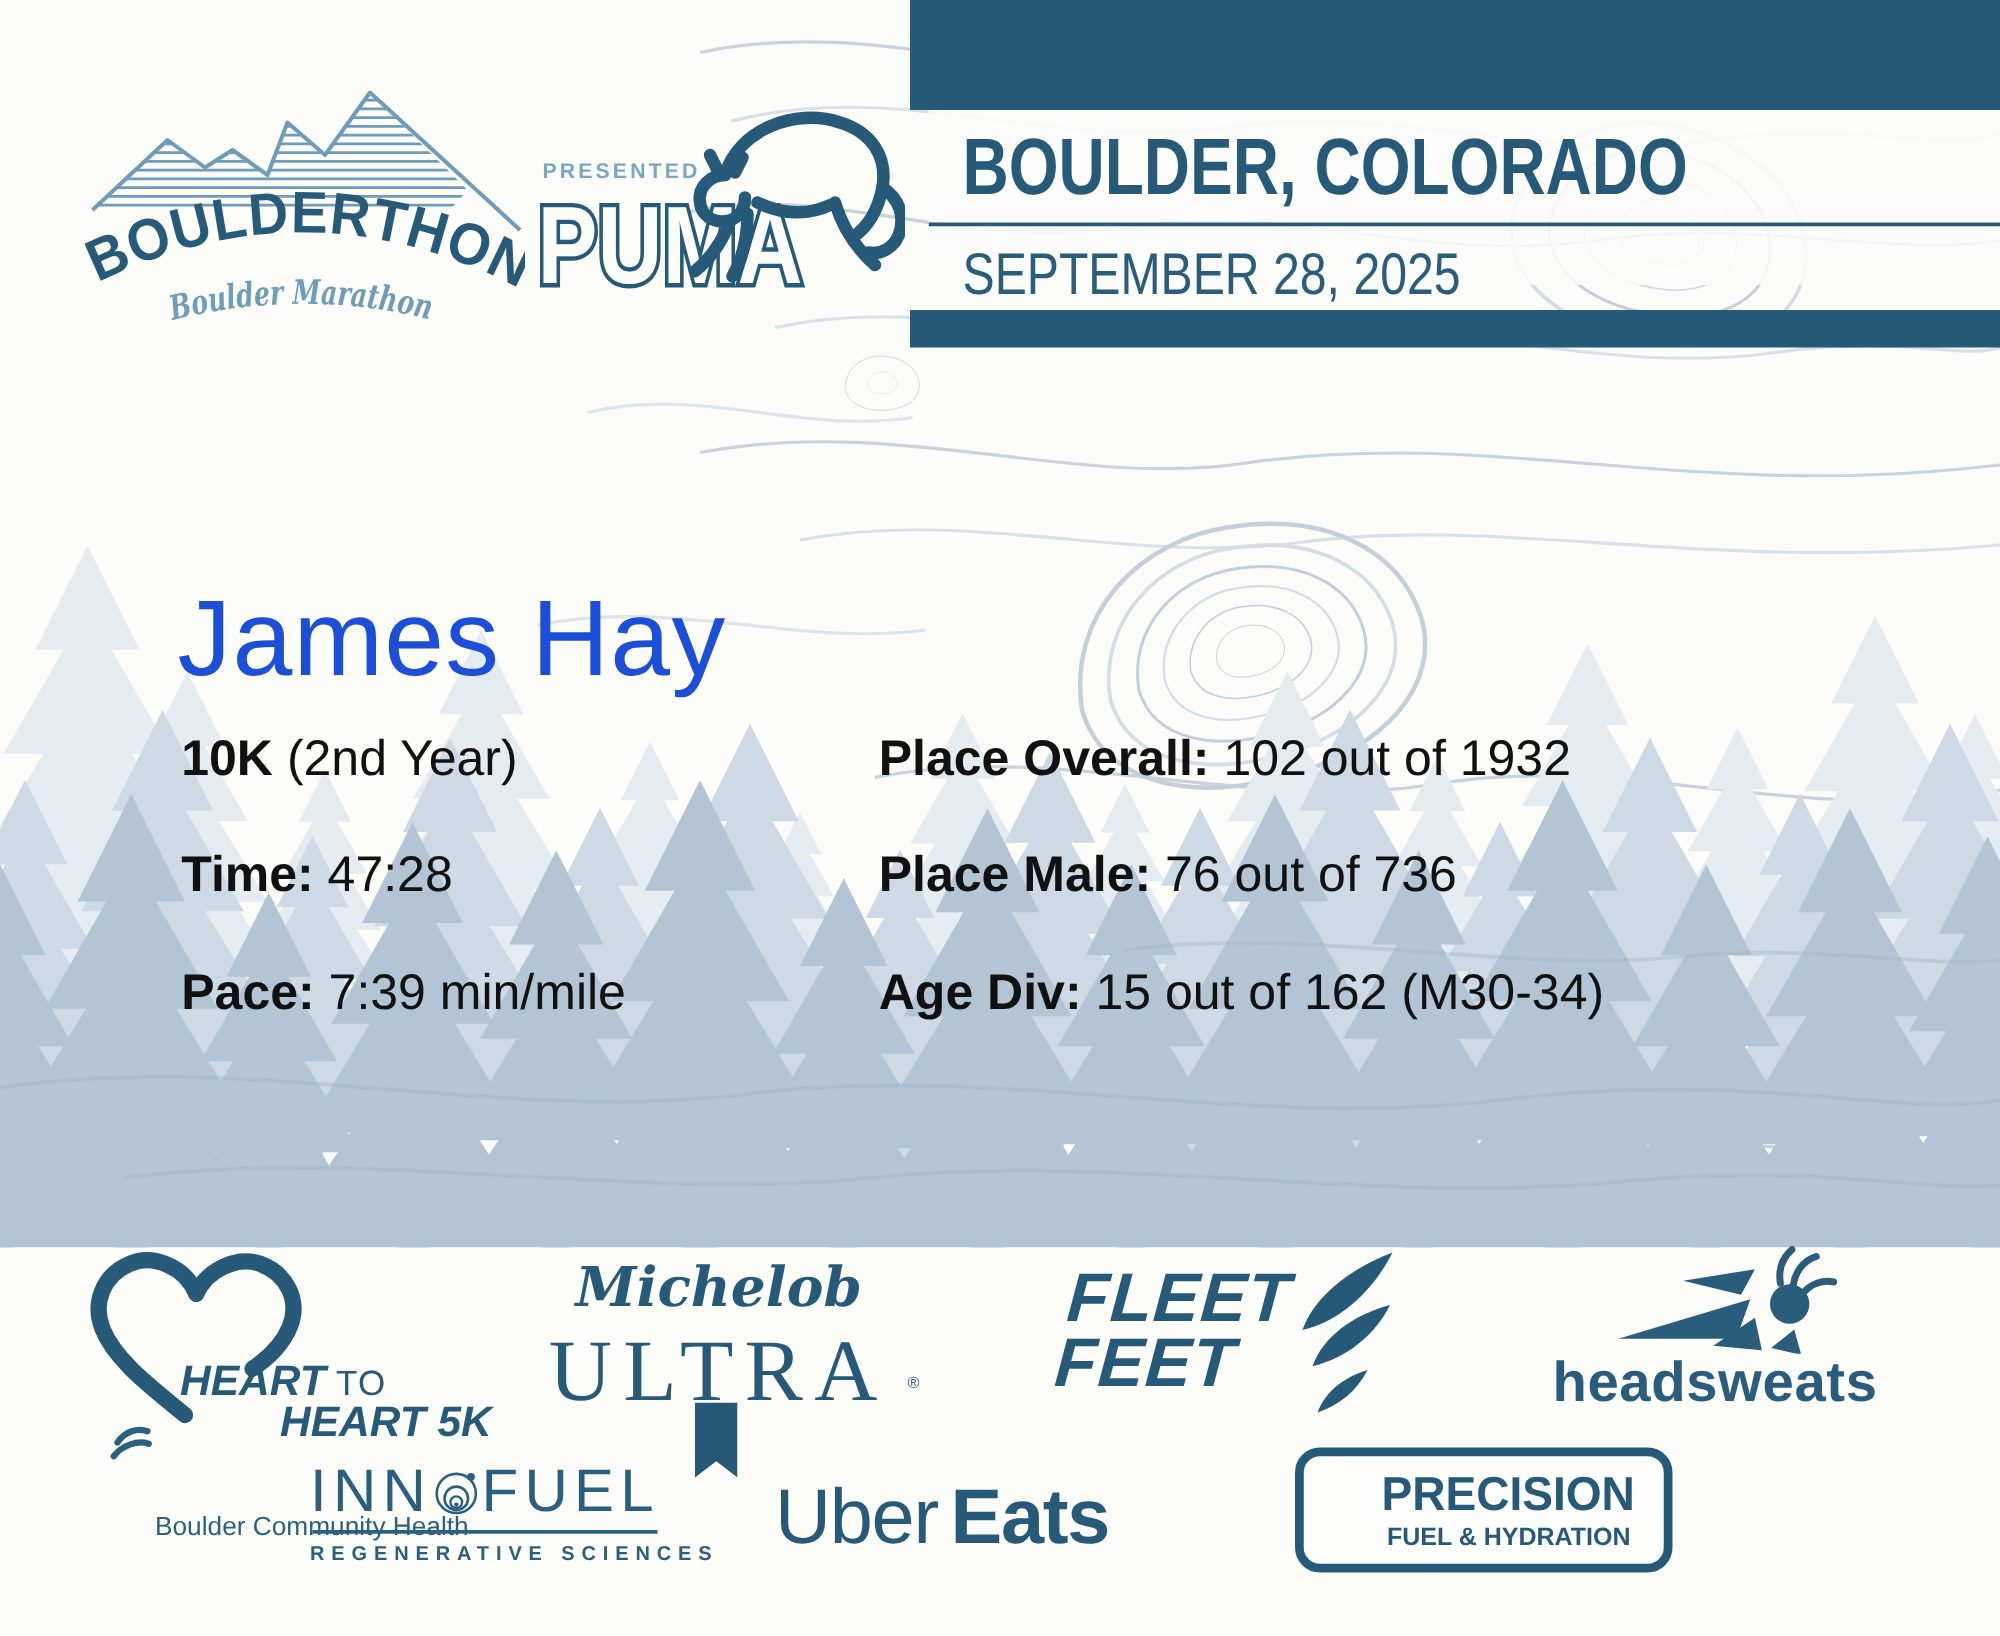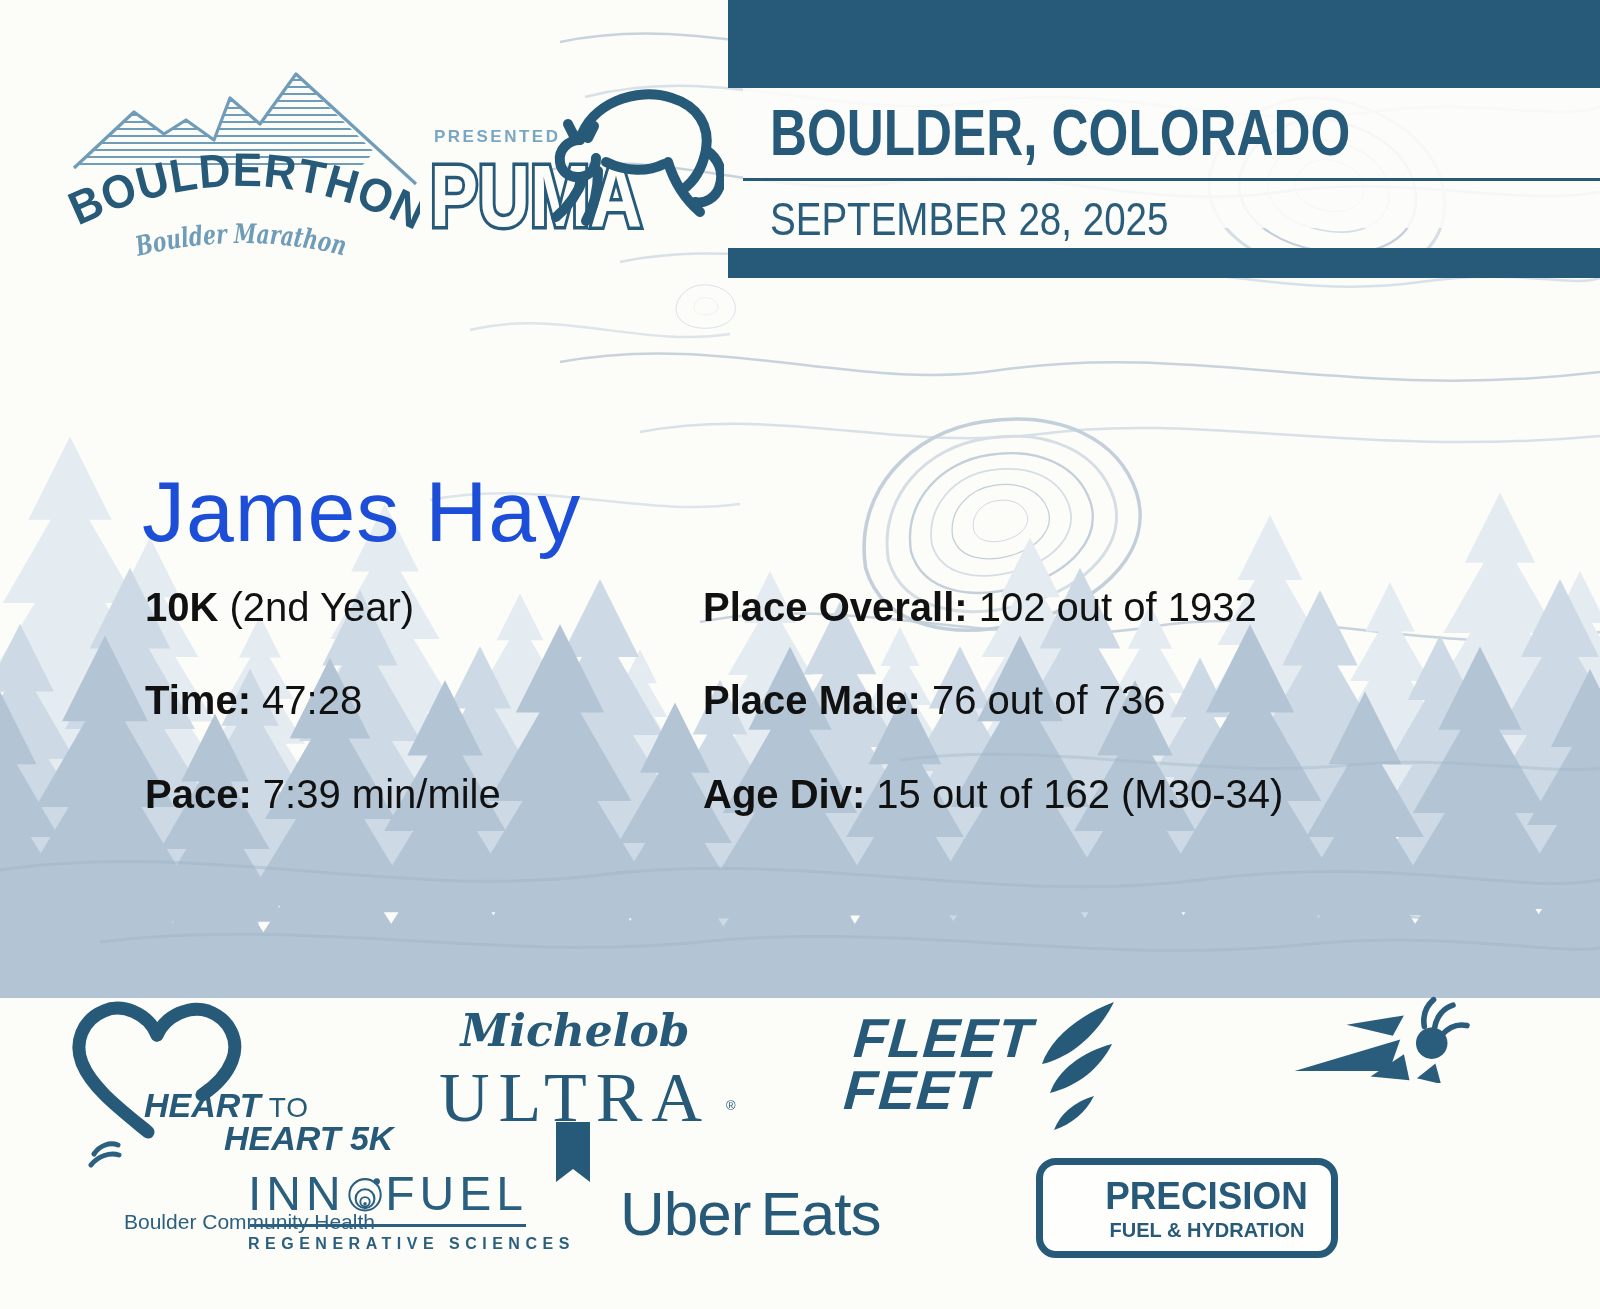--- a/index.html
+++ b/index.html
@@ -59,21 +59,21 @@
     color:#2a5c7c;letter-spacing:0.5px;white-space:nowrap;}
 
   .innovaes{left:248px;top:1166px;width:280px;text-align:center;}
   .inv-row{display:flex;align-items:center;justify-content:center;gap:1px;
     font-size:48px;font-weight:400;letter-spacing:5px;color:#2b5f7f;}
   .inv-rule{height:3px;background:#2b5f7f;margin:3px 2px 0 2px;}
   .inv-tag{margin-top:8px;font-size:16px;font-weight:700;letter-spacing:5.5px;color:#2b5f7f;white-space:nowrap;}
 
   .uber{left:620px;top:1178px;font-size:62px;letter-spacing:-1px;white-space:nowrap;}
   .uber .w1{font-weight:500;}
-  .uber .w2{font-weight:400;margin-left:10px;margin-top:48px;}
+  .uber .w2{font-weight:700;margin-left:10px;margin-top:48px;}
 
   .precision{left:1036px;top:1158px;width:248px;height:86px;border:7px solid #265a78;border-radius:20px;
     display:flex;flex-direction:column;align-items:center;justify-content:center;background:rgba(255,255,255,0.6);padding-left:40px;}
   .prec-1{font-size:38px;font-weight:700;letter-spacing:0px;transform:scaleX(0.97);white-space:nowrap;}
   .prec-2{font-size:20px;font-weight:700;margin-top:1px;white-space:nowrap;}
 </style>
 </head>
 <body>
 
 <div class="card">
@@ -314,20 +314,21 @@
       <polygon points="10,82 124,48 112,82"></polygon>
       <polygon points="92,88 128,64 134,92"></polygon>
       <polygon points="142,90 162,74 168,96"></polygon>
     </g>
     <g fill="none" stroke="#2a5c7c" stroke-width="6" stroke-linecap="round">
       <path d="M150,34 C148,22 152,12 160,5"></path>
       <path d="M161,36 C163,23 171,14 181,11"></path>
       <path d="M169,43 C177,34 187,31 196,33"></path>
     </g>
   </svg>
+  <div class="abs hsw-word">headsweats</div>
 
   <div class="abs innovaes">
     <div class="inv-row">
       <span>INN</span>
       <svg width="46" height="46" viewBox="0 0 48 48">
         <circle cx="23" cy="25" r="20" fill="none" stroke="#2b5f7f" stroke-width="2.6"></circle>
         <circle cx="23" cy="30" r="12" fill="none" stroke="#2b5f7f" stroke-width="2.6"></circle>
         <circle cx="23" cy="34" r="6" fill="none" stroke="#2b5f7f" stroke-width="2.4"></circle>
         <circle cx="23" cy="36.5" r="2.2" fill="#2b5f7f"></circle>
         <circle cx="38" cy="8" r="4" fill="#2b5f7f"></circle>

